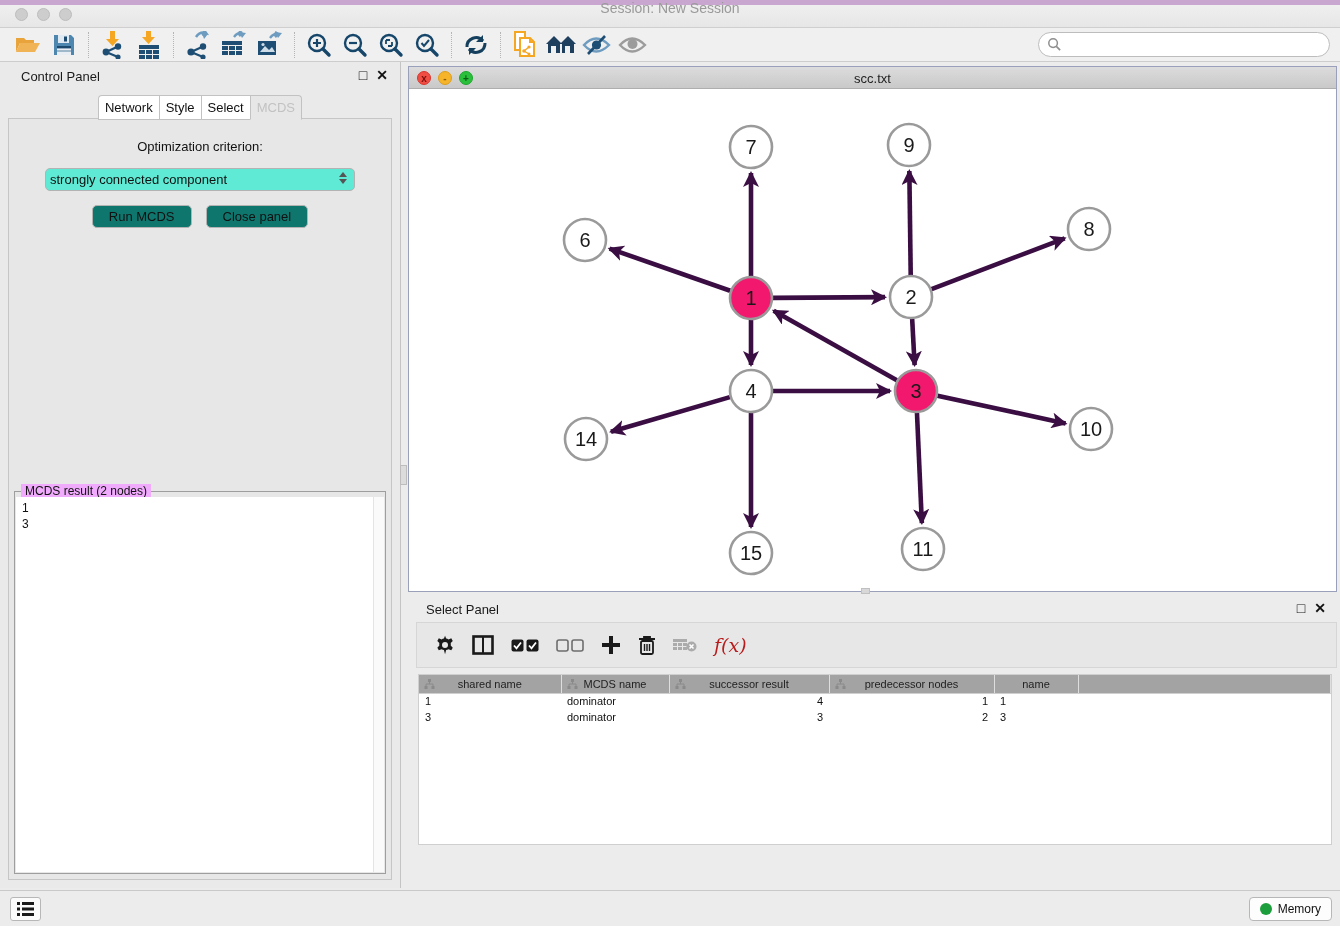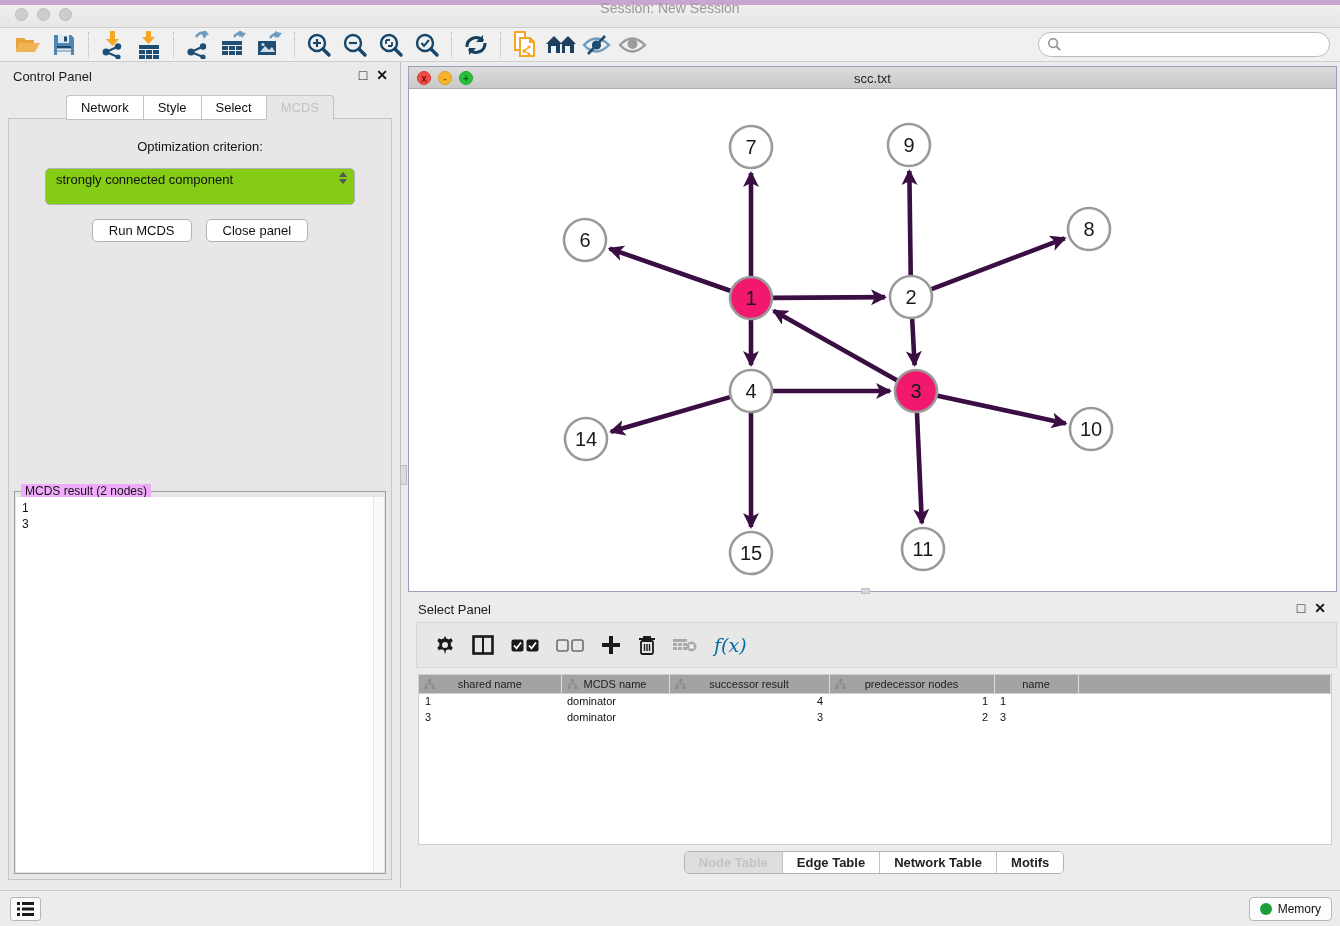--- a/index.html
+++ b/index.html
@@ -18,39 +18,39 @@
     border-bottom:1px solid #cdcdcd; display:flex; align-items:center; padding-left:10px; }
   .tbtn { width:36px; height:30px; display:flex; align-items:center; justify-content:center; }
   .tsep { width:1px; height:26px; margin:0 6px; border-left:1px dotted #b5b5b5; }
   #search-wrap { position:absolute; right:10px; top:4px; width:292px; height:25px; }
   #search-wrap input { width:100%; height:100%; border:1px solid #bdbdbd; border-radius:13px; background:#fff;
     padding-left:28px; font-size:13px; color:#444; outline:none; }
   #search-wrap svg { position:absolute; left:9px; top:5px; }
 
   
   #control-panel { position:absolute; left:0; top:62px; width:401px; height:826px; background:#eaeaea; border-right:1px solid #c4c4c4; }
-  .panel-head { position:relative; height:28px; }
+  .panel-head { position:relative; height:28px;margin-left:8px; }
   .panel-head .ph-title { position:absolute; left:13px; top:7px; font-size:13px; color:#1a1a1a; }
   .ph-icons { position:absolute; right:12px; top:6px; display:flex; gap:9px; }
   .ph-icons span { font-size:14px; font-weight:bold; color:#111; line-height:15px; cursor:default; }
   .cp-tabs { position:absolute; left:0; top:33px; width:100%; display:flex; justify-content:center; z-index:2; }
-  .cp-tab { padding:4px 14px; font-size:13px; background:#fff; border:1px solid #c2c2c2; border-right:none; color:#111; }
+  .cp-tab { padding:4px 6px; font-size:13px; background:#fff; border:1px solid #c2c2c2; border-right:none; color:#111; }
   .cp-tab:first-child { border-top-left-radius:4px; }
   .cp-tab:last-child { border-right:1px solid #c2c2c2; border-top-right-radius:4px; }
   .cp-tab.sel { background:#e7e7e7; color:#c2c2c2; border-bottom-color:#e7e7e7; }
   .cp-content { position:absolute; left:8px; right:8px; top:56px; bottom:8px; background:#e7e7e7; border:1px solid #c6c6c6; }
   .opt-label { margin-top:20px; text-align:center; font-size:13px; color:#111; }
-  .dropdown { position:relative; margin:14px auto 0 auto; width:310px; height:37px; background:#84cc16; border:1px solid #b3b3b3;
-    border-radius:5px; font-size:13px; color:#111; line-height:21px; padding-left:10px; }
+  .dropdown { position:relative; margin:14px auto 0 auto; width:310px; height:23px; background:#5eead4; border:1px solid #b3b3b3;
+    border-radius:5px; font-size:13px; color:#111; line-height:21px; padding-left:4px; }
   .dd-arrows { position:absolute; right:7px; top:3px; display:flex; flex-direction:column; gap:2px; }
   .dd-arrows i { width:0; height:0; border-left:4px solid transparent; border-right:4px solid transparent; display:block; }
   .dd-arrows i.up { border-bottom:5px solid #555; }
   .dd-arrows i.down { border-top:5px solid #555; }
   .btn-row { margin-top:14px; display:flex; justify-content:center; gap:14px; }
-  .mac-btn { height:23px; padding:0 16px; background:#ffffff; border:1px solid #b3b3b3; border-radius:5px; font-size:13px; color:#111; line-height:21px; }
+  .mac-btn { height:23px; padding:0 16px; background:#0f766e; border:1px solid #b3b3b3; border-radius:5px; font-size:13px; color:#111; line-height:21px; }
   .result-group { position:absolute; left:5px; right:5px; top:372px; bottom:5px; border:1px solid #9e9e9e; }
   .result-legend { position:absolute; left:6px; top:-8px; background:#f0abfc; padding:0 4px; font-size:12px; color:#111; }
   .result-area { position:absolute; left:1px; right:1px; top:5px; bottom:1px; background:#fff; font-size:12px; color:#111; padding:3px 0 0 6px; line-height:16px; }
   .result-scroll { position:absolute; right:1px; top:5px; bottom:1px; width:11px; background:#fafafa; border-left:1px solid #e4e4e4; }
 
   
   #network-window { position:absolute; left:408px; top:66px; width:929px; height:526px;
     border:1px solid #9aa0ba; background:#fff; }
   .nw-titlebar { position:relative; height:22px; background:linear-gradient(#dcdcdc,#c9c9c9); border-bottom:1px solid #aeaeae; }
   .nw-titlebar .nw-title { position:absolute; width:100%; text-align:center; top:4px; font-size:13px; color:#222; }
@@ -62,21 +62,21 @@
   .nw-canvas { position:absolute; left:0; top:22px; width:927px; height:502px; background:#fff; }
   .nw-grip { position:absolute; left:-9px; top:398px; width:7px; height:20px; background:#dcdcdc; border:1px solid #bdbdbd; }
   .nw-bottomgrip { position:absolute; bottom:-3px; left:452px; width:9px; height:6px; background:#d8d8d8; border:1px solid #c0c0c0; }
   .graph-node-label { pointer-events:none; }
 
   
   #table-panel { position:absolute; left:408px; top:595px; width:932px; height:293px; background:#ececec; }
   .tp-toolbar { position:absolute; left:8px; right:3px; top:27px; height:46px; background:#e7e7e7; border:1px solid #d6d6d6;
     display:flex; align-items:center; gap:17px; padding-left:18px; }
   .tp-icon { display:flex; align-items:center; justify-content:center; }
-  .fx-label { font-family:"DejaVu Serif", serif; font-style:italic; font-size:19px; color:#0369a1; }
+  .fx-label { font-family:"DejaVu Serif", serif; font-style:italic; font-size:19px; color:#b91c1c; }
   .tp-table-wrap { position:absolute; left:10px; right:8px; top:79px; bottom:43px; background:#fff; border:1px solid #cfcfcf; }
   table.node-table { border-collapse:collapse; width:100%; table-layout:fixed; font-size:11px; }
   table.node-table th { height:18px; background:#a3a3a3; border-bottom:1px solid #cfcfcf; border-right:1px solid #dedede;
     font-weight:normal; color:#222; position:relative; text-align:center; }
   table.node-table th .h-ic { position:absolute; left:5px; top:4px; }
   table.node-table td { height:16px; padding:0 6px; color:#111; white-space:nowrap; overflow:hidden; }
   td.al { text-align:left; } td.ar { text-align:right; }
   .tp-tabs { position:absolute; bottom:14px; left:0; width:100%; display:flex; justify-content:center; }
   .tp-tabgroup { display:flex; border:1px solid #b2b2b2; border-radius:5px; overflow:hidden; }
   .tp-tab { padding:3px 14px; font-size:13px; font-weight:bold; background:#fff; color:#222; border-right:1px solid #c2c2c2; }
@@ -473,28 +473,20 @@
             <td class="al">3</td>
             <td class="al">dominator</td>
             <td class="ar">3</td>
             <td class="ar">2</td>
             <td class="al">3</td>
             <td></td>
           </tr>
         </tbody>
     </table>
   </div>
-  <div class="tp-tabs">
-    <div class="tp-tabgroup">
-      <div class="tp-tab sel">Node Table</div>
-      <div class="tp-tab">Edge Table</div>
-      <div class="tp-tab">Network Table</div>
-      <div class="tp-tab">Motifs</div>
-    </div>
-  </div>
 </div>
 
 <div id="status-bar">
   <div id="list-btn">
     <svg width="17" height="14" viewBox="0 0 17 14">
       <g fill="#1a1a1a">
           <rect x="0" y="0" width="3" height="3"></rect>
           <rect x="5" y="0" width="12" height="3"></rect>
       <rect x="0" y="5.5" width="3" height="3"></rect>
           <rect x="5" y="5.5" width="12" height="3"></rect>

